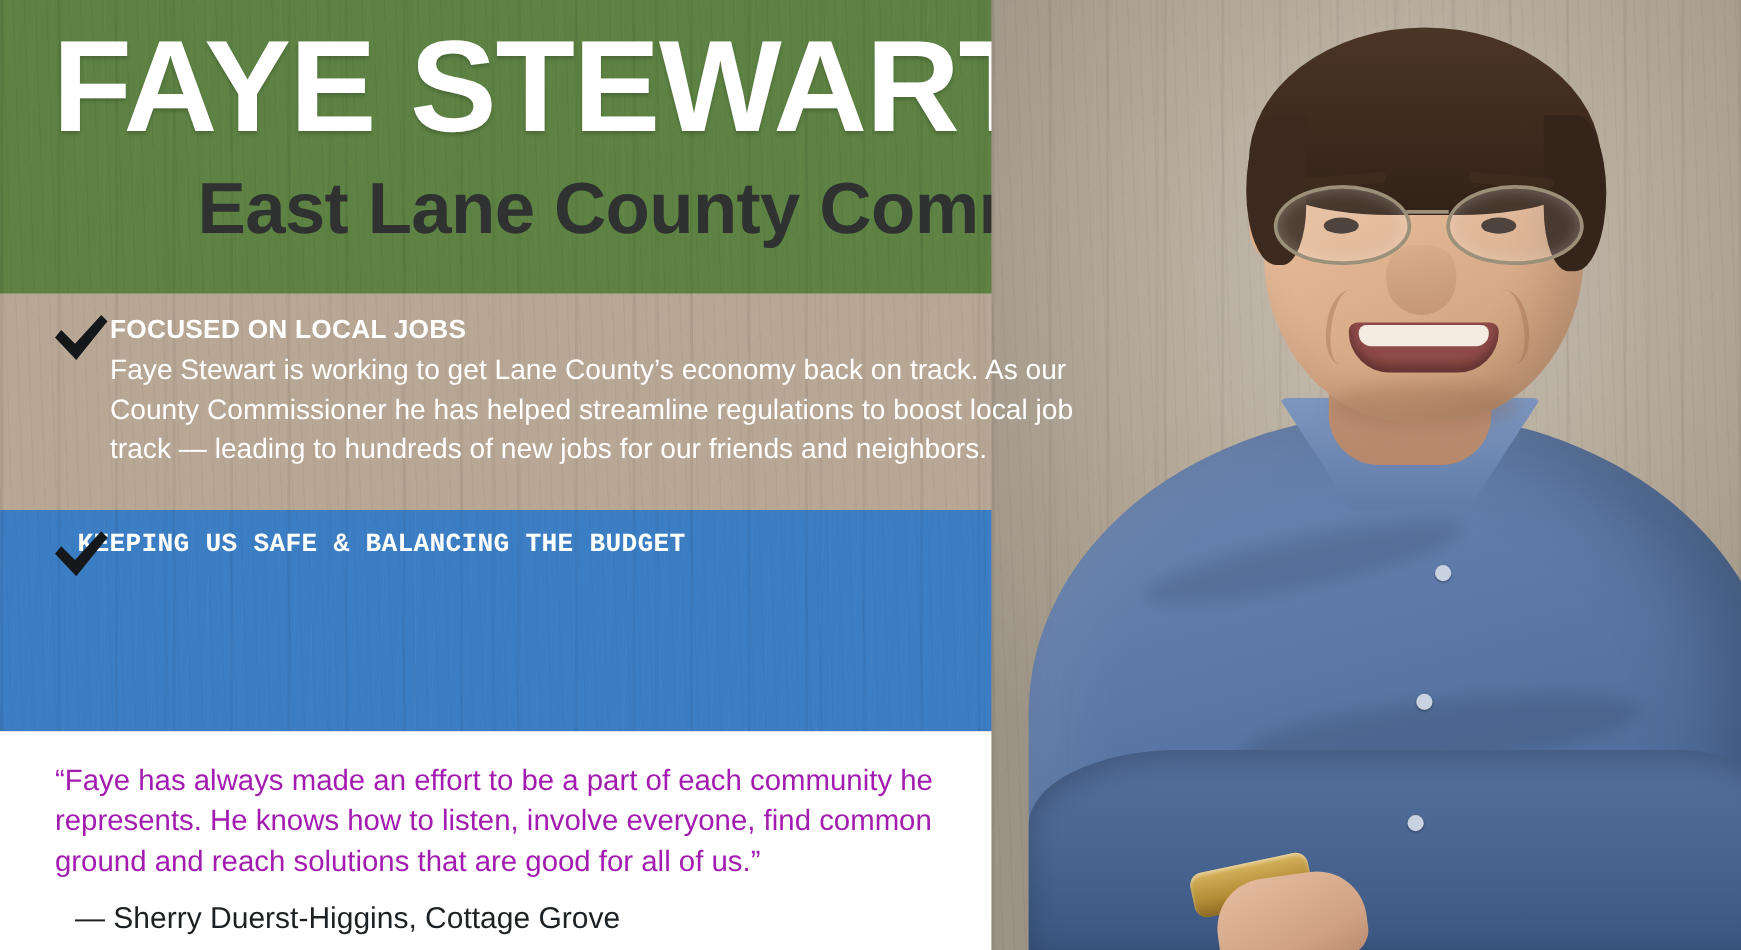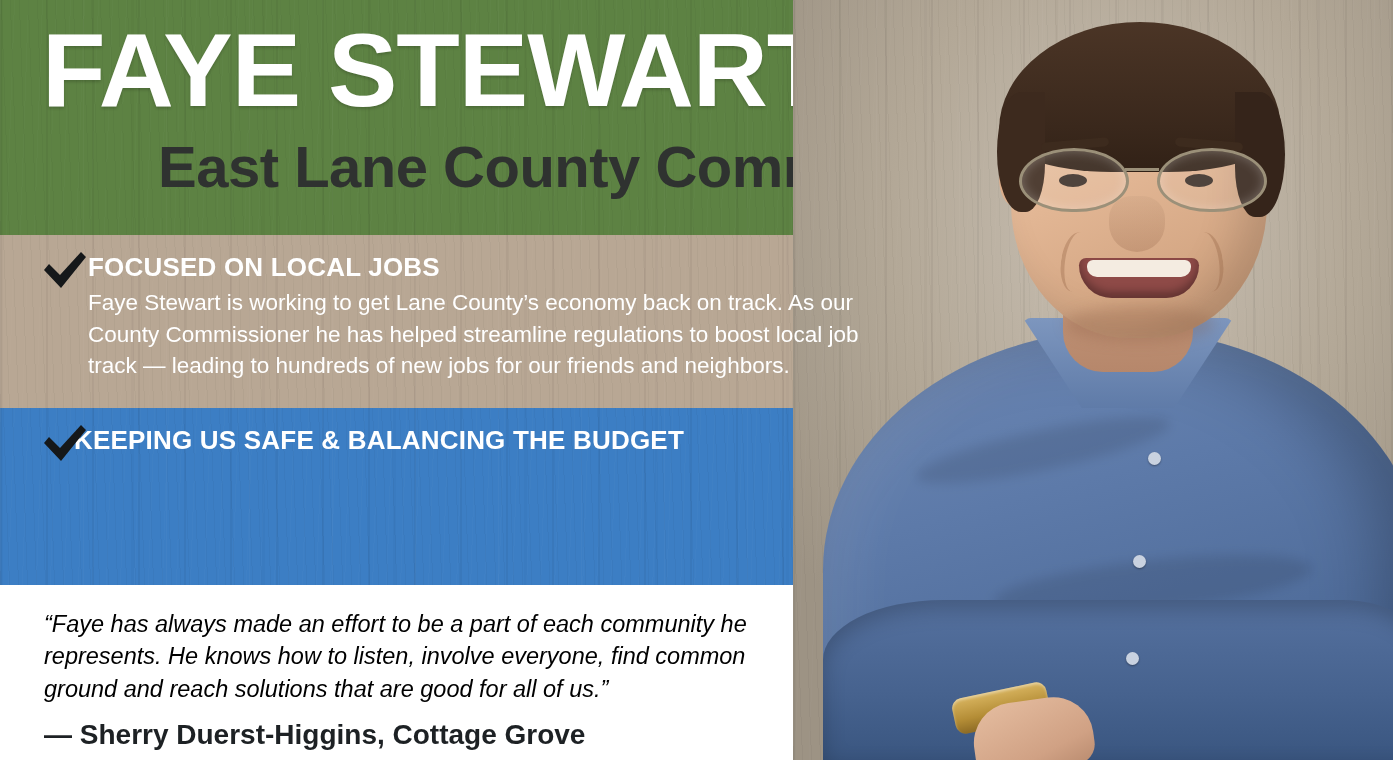--- a/index.html
+++ b/index.html
@@ -118,59 +118,58 @@
   }
   .check {
     position: absolute;
     left: 0;
     top: 0;
     width: 46px;
     height: 40px;
     color: #15181a;
   }
   .block-title {
-    font-size: 26px;
+    font-size: 21px;
     font-weight: bold;
     color: #ffffff;
     letter-spacing: 0.2px;
     margin: 0 0 4px 0;
     white-space: nowrap;
   }
   .block-body {
     font-size: 22.5px;
     line-height: 1.40;
     color: #ffffff;
     margin: 0;
     max-width: 800px;
   }
   .block-1 { left: 42px; top: 252px; }
   .block-1 .text { margin-left: 46px; }
   .block-2 { left: 42px; top: 425px; }
-  .block-2 .text { margin-left: 32px; }
+  .block-2 .text { margin-left: 20px; font-family: Liberation Mono, monospace; }
 
   
   .quote {
     position: absolute;
     left: 44px;
     top: 608px;
     width: 720px;
     z-index: 4;
   }
   .quote-text {
-    font-style: italic;
     font-size: 23.5px;
     line-height: 1.38;
-    color: #000000;
+    color: #a21caf;
     margin: 0 0 14px 0;
   }
   .quote-attrib {
-    font-size: 28px;
-    font-weight: bold;
+    font-size: 24px;
+    font-weight: normal;
     color: #1d2124;
-    margin: 0;
+    margin: 16px;
   }
 
   
   .photo {
     position: absolute;
     right: 0;
     top: 0;
     width: 600px;
     height: 760px;
     z-index: 3;

